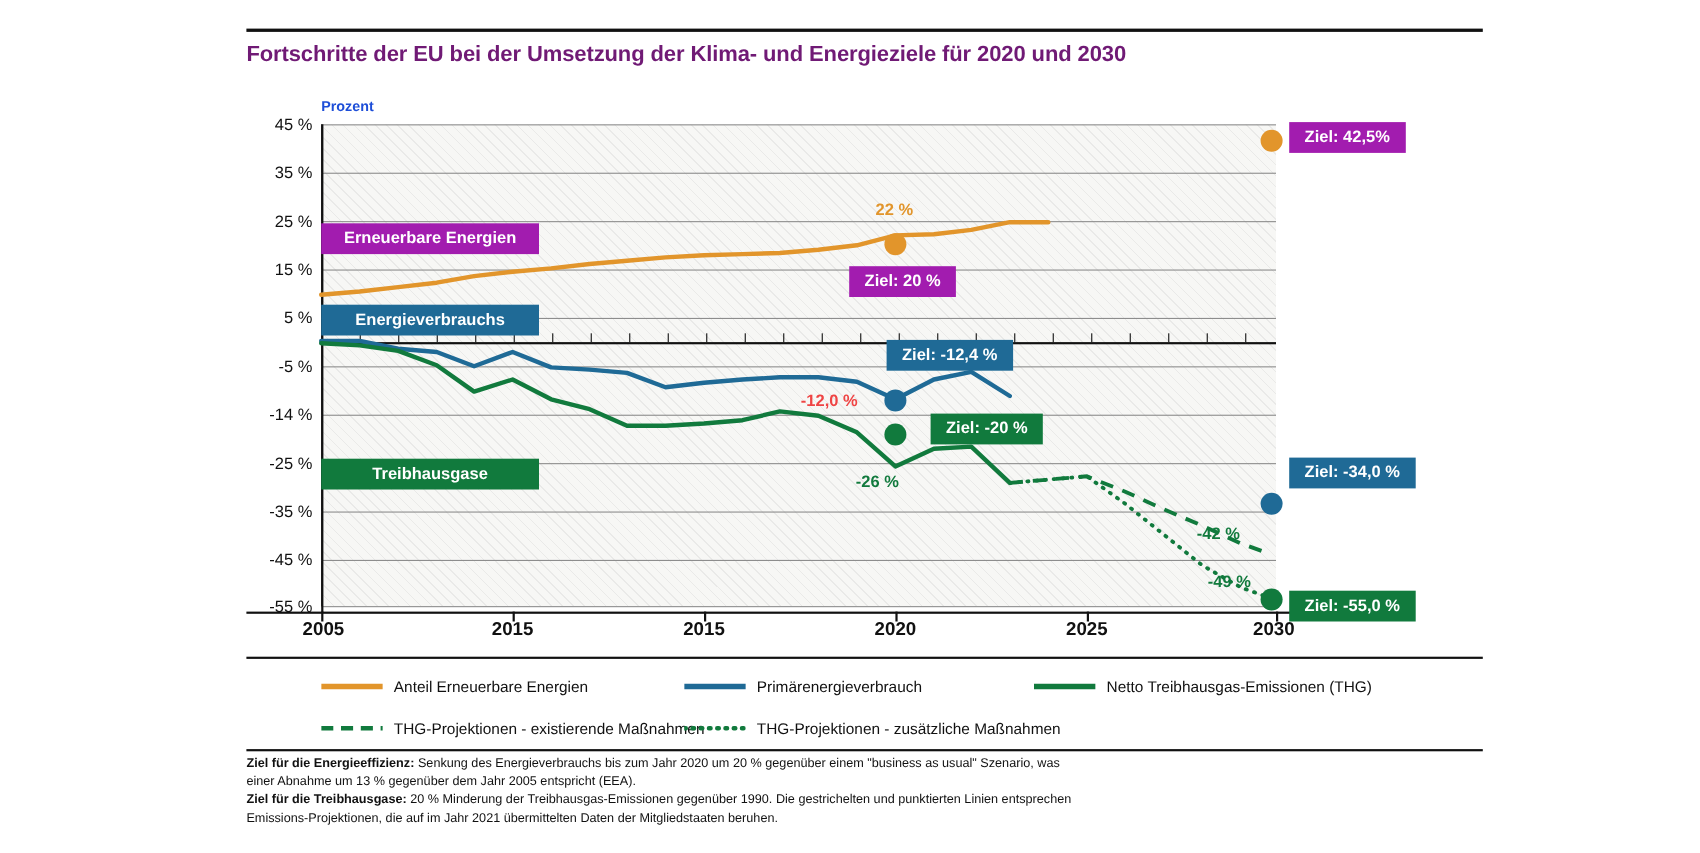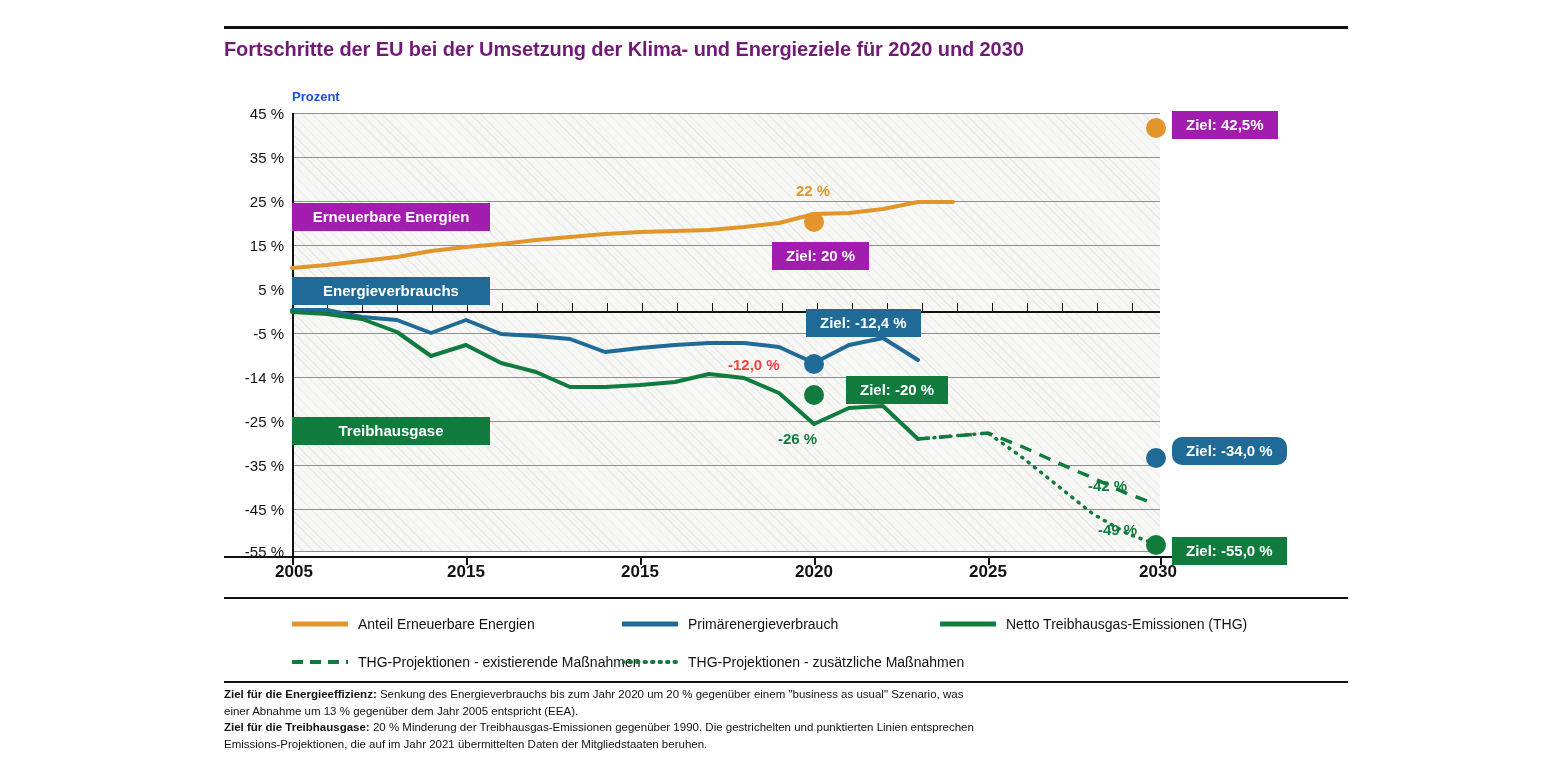--- a/index.html
+++ b/index.html
@@ -235,21 +235,21 @@
   <div class="dot" style="left:1146px; top:535px; width:20px; height:20px; background:#117a3d;"></div>
 
   <div class="badge orange" style="left:292px; top:203px; width:198px; text-align:center;">Erneuerbare Energien</div>
   <div class="badge blue" style="left:292px; top:277px; width:198px; text-align:center;">Energieverbrauchs</div>
   <div class="badge green" style="left:292px; top:417px; width:198px; text-align:center;">Treibhausgase</div>
 
   <div class="badge orange" style="left:1172px; top:111px;">Ziel: 42,5%</div>
   <div class="badge orange" style="left:772px; top:242px;">Ziel: 20 %</div>
   <div class="badge blue" style="left:806px; top:309px;">Ziel: -12,4 %</div>
   <div class="badge green" style="left:846px; top:376px;">Ziel: -20 %</div>
-  <div class="badge blue" style="left:1172px; top:437px;border-radius:10px;">Ziel: -34,0 %</div>
+  <div class="badge blue" style="left:1172px; top:416px;">Ziel: -34,0 %</div>
   <div class="badge green" style="left:1172px; top:537px;">Ziel: -55,0 %</div>
 
   <div class="pointlabel orange" style="left:796px; top:182px;">22 %</div>
   <div class="pointlabel blue" style="left:728px; top:356px;">-12,0 %</div>
   <div class="pointlabel green" style="left:778px; top:430px;">-26 %</div>
   <div class="pointlabel green" style="left:1088px; top:459px;margin-top:18px;">-42 %</div>
   <div class="pointlabel green" style="left:1098px; top:521px;">-49 %</div>
 
   <div class="legend-rule"></div>
 

